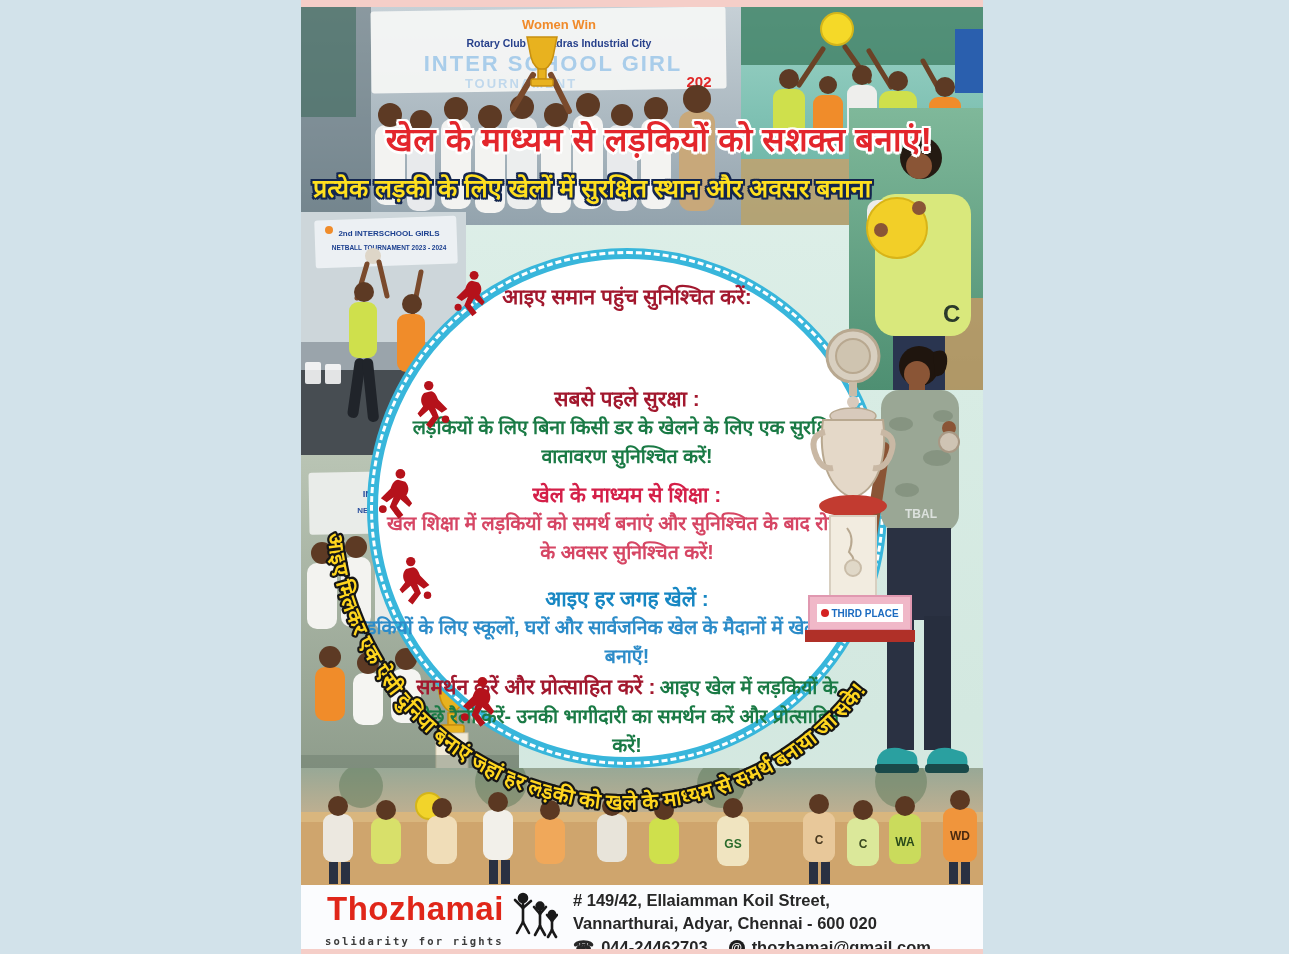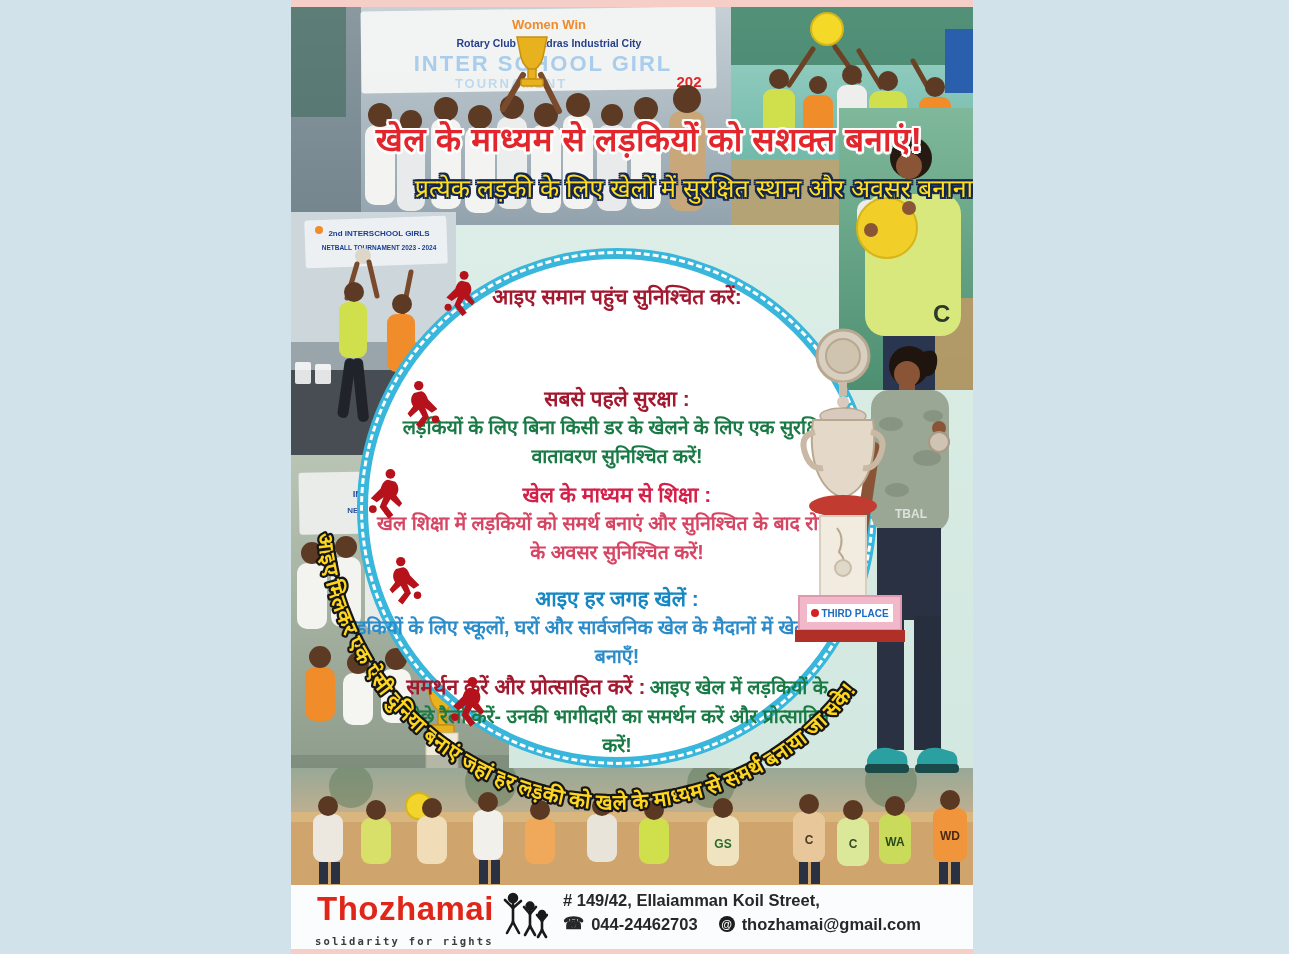--- a/index.html
+++ b/index.html
@@ -1,37 +1,37 @@
 <!DOCTYPE html>
 <html><head>
 <meta charset="utf-8">
 <style>
   * { margin:0; padding:0; box-sizing:border-box; }
   body { font-family:"Liberation Sans", sans-serif; }
   .page { position:relative; width:1289px; height:954px; background:#d2e2ea; overflow:hidden; }
-  .poster { position:absolute; left:291px; top:0; width:682px; height:954px; overflow:hidden;
+  .poster { position:absolute; left:301px; top:0; width:682px; height:954px; overflow:hidden;
             background:linear-gradient(180deg,#e3f1ec 0%, #d8ece4 40%, #d3e8e0 75%, #d8e8e2 100%); }
   .strip-top { position:absolute; left:0; top:0; right:0; height:7px; background:#f5cec8; z-index:12; }
   .strip-bottom { position:absolute; left:0; bottom:0; right:0; height:5px; background:#f5cec8; z-index:12; }
 
   .photo { position:absolute; z-index:1; overflow:hidden; }
   .photo svg { display:block; }
   .photo-top-left { left:0; top:7px; width:445px; height:218px; }
   .photo-top-right { left:440px; top:7px; width:242px; height:218px; }
   .photo-left-a { left:0; top:212px; width:165px; height:295px; }
   .photo-left-b { left:0; top:455px; width:218px; height:330px; }
   .photo-girl-ball { left:548px; top:108px; width:134px; height:282px; border-radius:0 0 0 6px; }
   .photo-bottom { left:0; top:768px; width:682px; height:118px; }
 
   .headline { position:absolute; left:0; right:0; top:116px; z-index:7; text-align:center;
     font-size:33px; font-weight:bold; color:#e3262c; letter-spacing:.5px;
     text-shadow:-2px -2px 0 #fff, 2px -2px 0 #fff, -2px 2px 0 #fff, 2px 2px 0 #fff,
                  0 -2.5px 0 #fff, 0 2.5px 0 #fff, -2.5px 0 0 #fff, 2.5px 0 0 #fff;padding-left:34px; }
-  .subheadline { position:absolute; left:0; right:0; top:170px; z-index:7; text-align:right;
-    font-size:25px; font-weight:normal; color:#ffdf1f;
+  .subheadline { position:absolute; left:0; right:0; top:170px; z-index:7; text-align:left;
+    font-size:25px; font-weight:bold; color:#ffdf1f;
     text-shadow:-2px -2px 0 #14264f, 2px -2px 0 #14264f, -2px 2px 0 #14264f, 2px 2px 0 #14264f,
                  0 -2px 0 #14264f, 0 2px 0 #14264f, -2px 0 0 #14264f, 2px 0 0 #14264f;padding-left:12px; }
 
   .circle { position:absolute; left:66px; top:248px; width:520px; height:520px; z-index:3;
     background:#fff; border:11px solid #38b6db; border-radius:50%; }
   .circle::before { content:""; position:absolute; inset:-8px; border-radius:50%;
     border:3px dashed #fff; pointer-events:none; }
   .sec { position:absolute; left:50%; transform:translateX(-50%); text-align:center; }
   .sec-h { display:block; font-size:21px; font-weight:bold; line-height:1.35; }
   .sec-b { display:block; font-size:19.5px; font-weight:600; line-height:1.48; }
@@ -490,20 +490,21 @@
             <line x1="42" y1="25" x2="42" y2="38"></line>
             <line x1="42" y1="29" x2="37" y2="23"></line>
               <line x1="42" y1="29" x2="47" y2="23"></line>
             <line x1="42" y1="38" x2="38" y2="45"></line>
               <line x1="42" y1="38" x2="46" y2="45"></line>
           </g>
         </svg>
       </div>
       <div class="address">
         <div># 149/42, Ellaiamman Koil Street,</div>
+        <div>Vannarthurai, Adyar, Chennai - 600 020</div>
         <div class="contact-row">
           <span class="phone-icon">☎</span>
           <span>044-24462703</span>
           <span class="email-icon">@</span>
           <span>thozhamai@gmail.com</span>
         </div>
       </div>
     </div>
 
     <div class="strip-top"></div>

